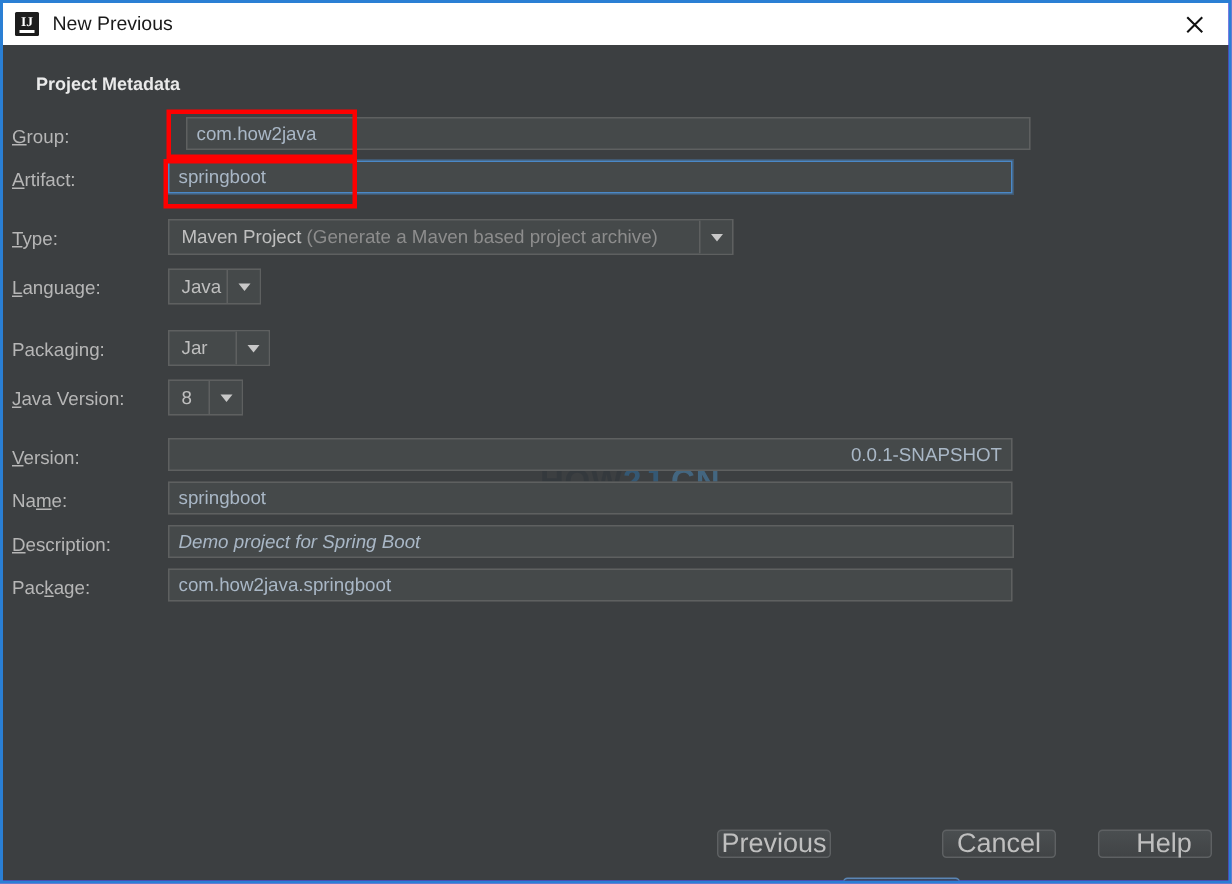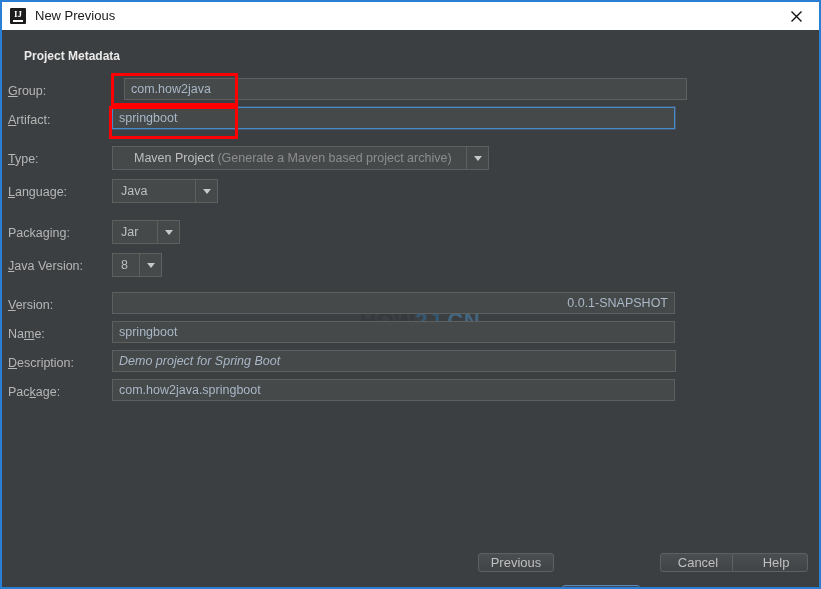--- a/index.html
+++ b/index.html
@@ -182,21 +182,21 @@
 
   
   .btn {
     position: absolute;
     box-sizing: border-box;
     height: 19px;
     background: linear-gradient(#4a4e50, #414446);
     border: 1px solid #5e6163;
     border-radius: 3px;
     color: #bfbfbf;
-    font-size: 13px;
+    font-size: 18px;
     display: flex;
     align-items: center;
     justify-content: center;
     cursor: default;
   }
   .btn.primary {
     background: linear-gradient(#3b4a5e, #2b3749);
     border: 1px solid #5b86b5;
     color: #dfe6ee;
     font-weight: bold;
@@ -231,31 +231,31 @@
 
     <div class="lbl" style="top:54px"><u>G</u>roup:</div>
     <div class="field" style="left:110px; top:48px; width:563px; height:22px;margin-left:12px;">com.how2java</div>
     <div class="redbox" style="left:109px; top:43px; width:127px; height:33px;"></div>
 
     <div class="lbl" style="top:83px"><u>A</u>rtifact:</div>
     <div class="field focused" style="left:110px; top:77px; width:563px; height:22px;">springboot</div>
     <div class="redbox" style="left:107px; top:76px; width:129px; height:33px;"></div>
 
     <div class="lbl" style="top:122px"><u>T</u>ype:</div>
-    <div class="combo" style="left:110px; top:116px; width:377px;padding-left:13px;">
+    <div class="combo" style="left:110px; top:116px; width:377px;">
       <div class="val"><span>Maven Project</span>
         <span class="dim">(Generate a Maven based project archive)</span>
       </div>
       <div class="arrow">
         <span class="tri"></span>
       </div>
     </div>
 
     <div class="lbl" style="top:155px"><u>L</u>anguage:</div>
-    <div class="combo" style="left:110px; top:149px; width:106px;">
+    <div class="combo" style="left:110px; top:149px; width:62px;text-align:right;">
       <div class="val">Java</div>
       <div class="arrow">
         <span class="tri"></span>
       </div>
     </div>
 
     <div class="lbl" style="top:196px">Packa<u>g</u>ing:</div>
     <div class="combo" style="left:110px; top:190px; width:68px;">
       <div class="val">Jar</div>
       <div class="arrow">
@@ -278,17 +278,17 @@
     <div class="field" style="left:110px; top:291px; width:563px; height:22px;">springboot</div>
 
     <div class="lbl" style="top:326px"><u>D</u>escription:</div>
     <div class="field" style="left:110px; top:320px; width:564px; height:22px;font-style:italic;">Demo project for Spring Boot</div>
 
     <div class="lbl" style="top:355px">Pac<u>k</u>age:</div>
     <div class="field" style="left:110px; top:349px; width:563px; height:22px;">com.how2java.springboot</div>
 
     <div class="btn" style="left:476px; top:523px; width:76px;">Previous</div>
     <div class="btn primary" style="left:560px; top:523px; width:78px;">Next</div>
-    <div class="btn" style="left:658px; top:523px; width:76px;">Cancel</div>
+    <div class="btn" style="left:626px; top:523px; width:76px;">Cancel</div>
     <div class="btn" style="left:730px; top:523px; width:76px;padding-left:12px;">Help</div>
 
   </div>
 </div>
 
 </body></html>

